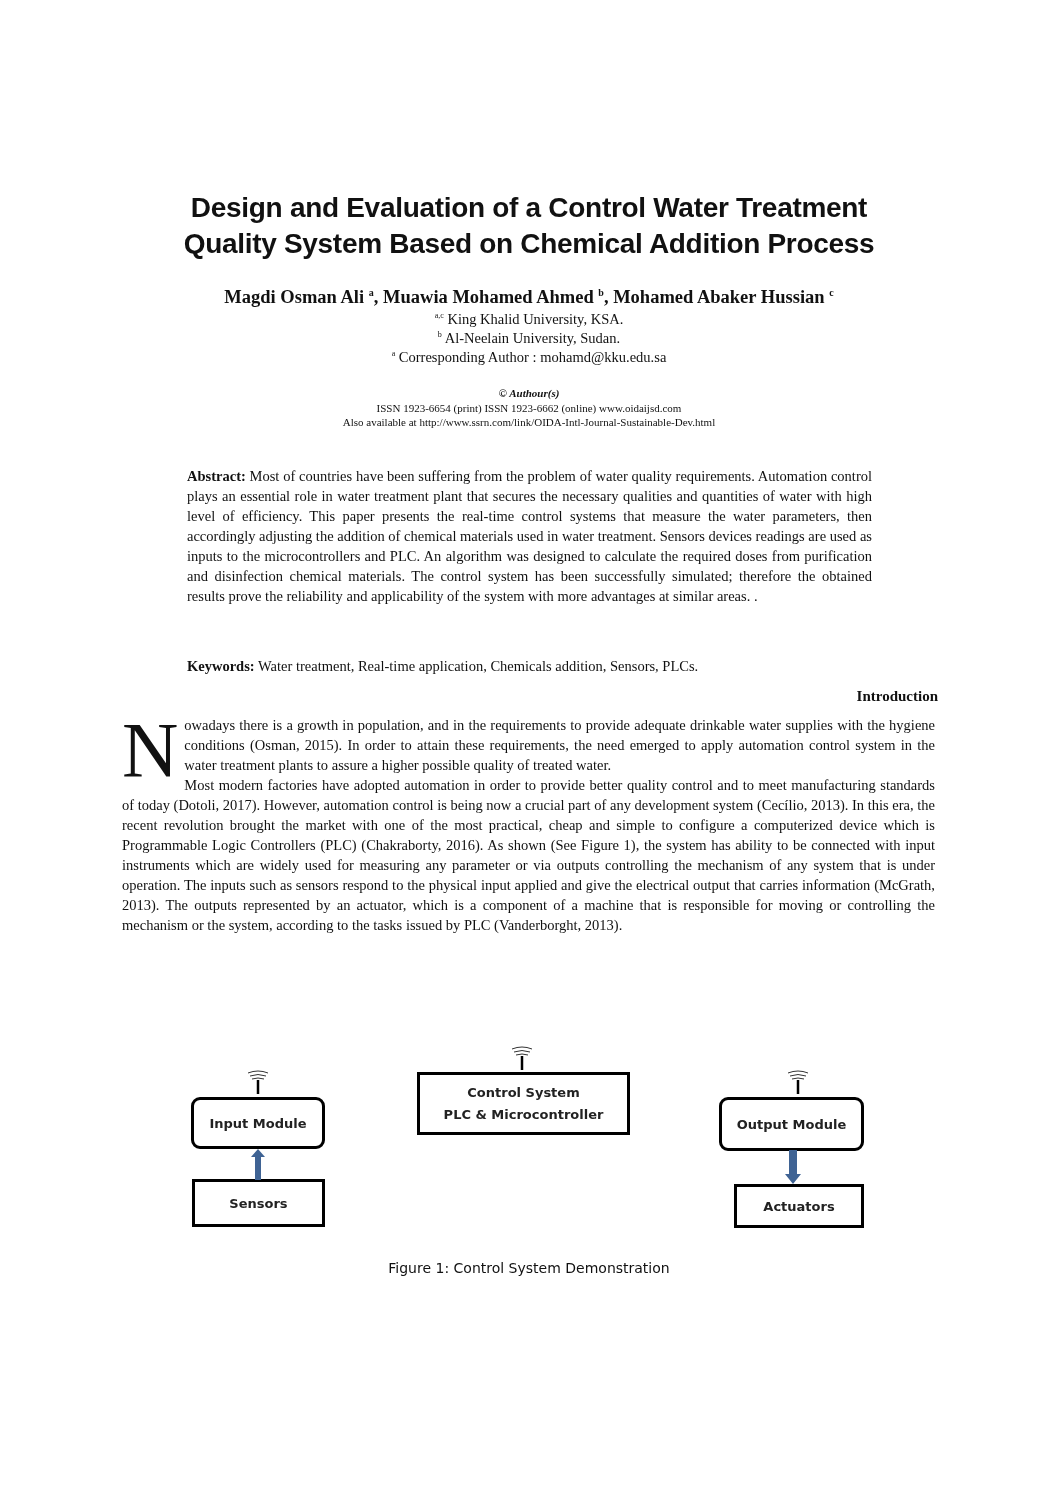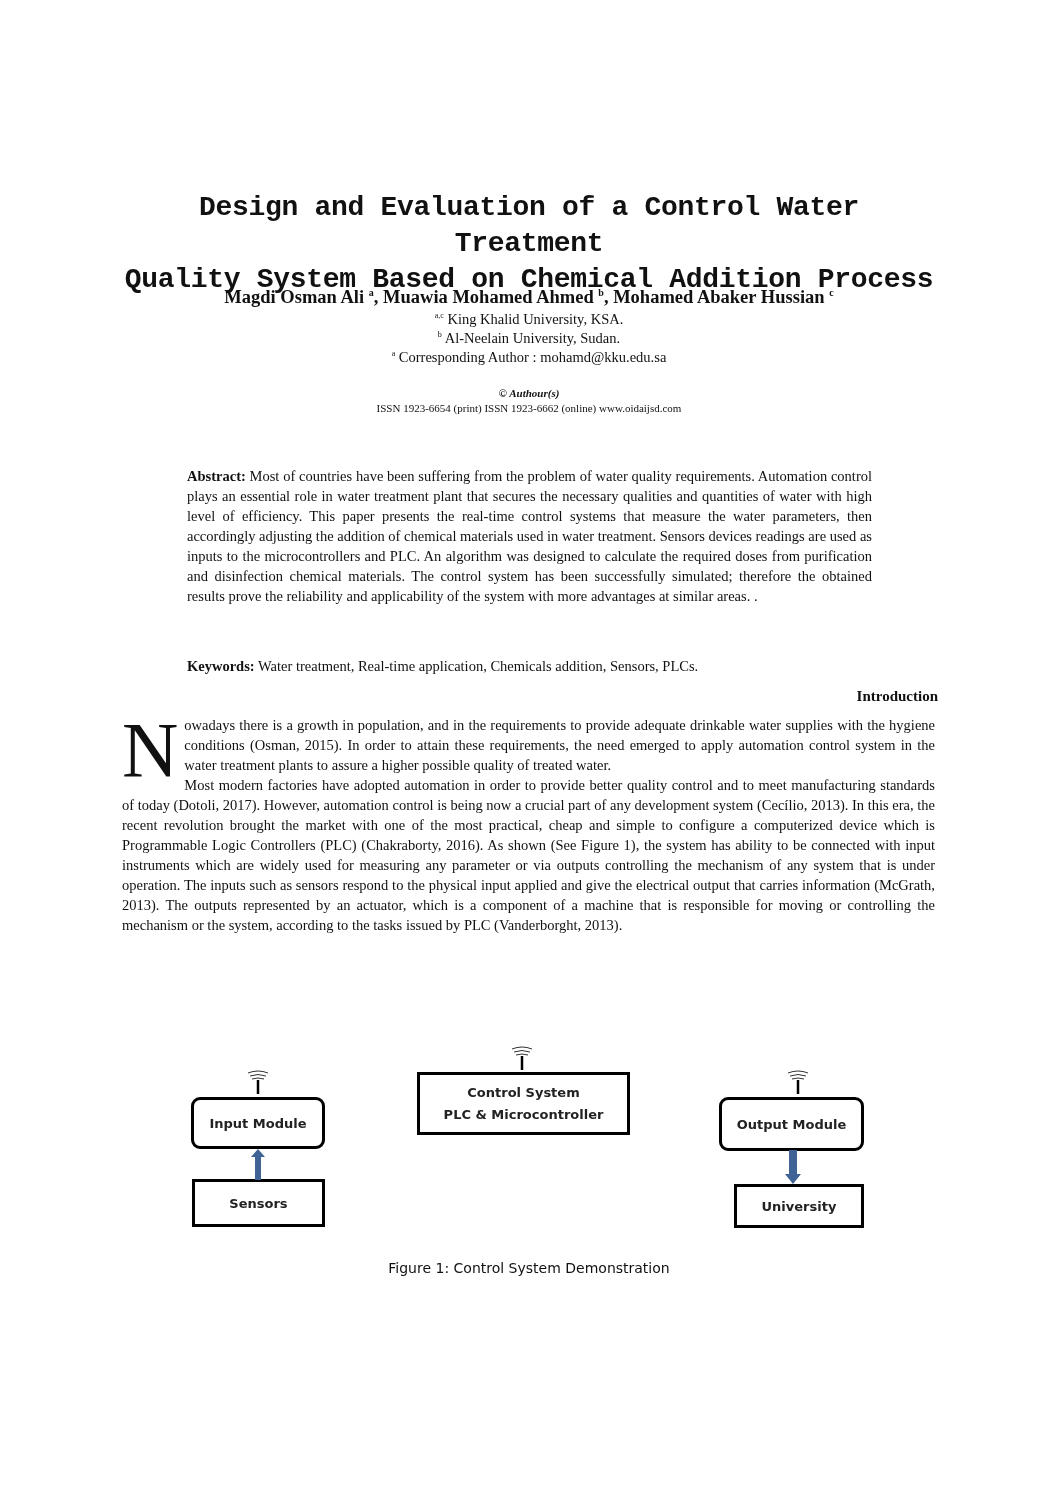--- a/index.html
+++ b/index.html
@@ -1,19 +1,19 @@
 <!DOCTYPE html>
 <html><head>
 <meta charset="utf-8">
 <style>
   html, body { margin: 0; padding: 0; background: #ffffff; }
   body { width: 1058px; height: 1497px; position: relative; overflow: hidden; color: #111; }
 
   .title { position: absolute; left: 120px; width: 818px; top: 190px; text-align: center;
-           font-family: Liberation Mono, monospace; font-weight: bold; font-size: 28px; line-height: 36px; letter-spacing: -0.3px; }
+           font-family: Liberation Sans, sans-serif; font-weight: bold; font-size: 28px; line-height: 36px; letter-spacing: -0.3px; }
   .authors { position: absolute; left: 120px; width: 818px; top: 282px; text-align: center;
              font-family: "Liberation Serif", serif; font-weight: bold; font-size: 18.5px; line-height: 22px; }
   .authors sup { font-size: 10px; font-weight: bold; }
   .affil { position: absolute; left: 120px; width: 818px; text-align: center;
            font-family: "Liberation Serif", serif; font-size: 14.5px; line-height: 19px; }
   .affil sup { font-size: 8px; }
   .pubinfo { position: absolute; left: 120px; width: 818px; top: 386px; text-align: center;
              font-family: "Liberation Serif", serif; font-size: 11px; line-height: 14.5px; }
   .pubinfo .copy { font-style: italic; font-weight: bold; }
 
@@ -67,20 +67,21 @@
   <span>Al-Neelain University, Sudan.</span>
 </div>
 <div class="affil" style="top:344px;">
   <sup>a</sup>
   <span>Corresponding Author : mohamd@kku.edu.sa</span>
 </div>
 
 <div class="pubinfo">
   <div class="copy">© Authour(s)</div>
   <div>ISSN 1923-6654 (print) ISSN 1923-6662 (online) www.oidaijsd.com</div>
+  <div>Also available at http://www.ssrn.com/link/OIDA-Intl-Journal-Sustainable-Dev.html</div>
 </div>
 
 <div class="abstract">
   <b>Abstract:</b>
   <span>Most of countries have been suffering from the problem of water quality requirements. Automation control plays an essential role in water treatment plant that secures the necessary qualities and quantities of water with high level of efficiency. This paper presents the real-time control systems that measure the water parameters, then accordingly adjusting the addition of chemical materials used in water treatment. Sensors devices readings are used as inputs to the microcontrollers and PLC. An algorithm was designed to calculate the required doses from purification and disinfection chemical materials. The control system has been successfully simulated; therefore the obtained results prove the reliability and applicability of the system with more advantages at similar areas.  .</span>
 </div>
 
 <div class="keywords">
   <b>Keywords:</b>
   <span>Water treatment, Real-time application, Chemicals addition, Sensors, PLCs.</span>
@@ -123,21 +124,21 @@
     <span>Sensors</span>
   </div>
   <div class="fig-box" style="left:417px; top:1072px; width:213px; height:63px; flex-direction:column; justify-content:space-around; padding:6px 0;">
     <span>Control System</span>
     <span>PLC &amp; Microcontroller</span>
   </div>
   <div class="fig-box rounded" style="left:719px; top:1097px; width:145px; height:54px;">
     <span>Output Module</span>
   </div>
   <div class="fig-box" style="left:734px; top:1184px; width:130px; height:44px;">
-    <span>University</span>
+    <span>Actuators</span>
   </div>
 
   <svg class="arrow" style="left:250px; top:1148px;" width="16" height="32" viewBox="0 0 16 32">
     <polygon points="8,1 15,9 11,9 11,32 5,32 5,9 1,9" fill="#3f6394"></polygon>
   </svg>
   <svg class="arrow" style="left:784px; top:1150px;" width="18" height="35" viewBox="0 0 18 35">
     <polygon points="5,0 13,0 13,24 17,24 9,34 1,24 5,24" fill="#3f6394"></polygon>
   </svg>
 
   <div class="caption">Figure 1: Control System Demonstration</div>

